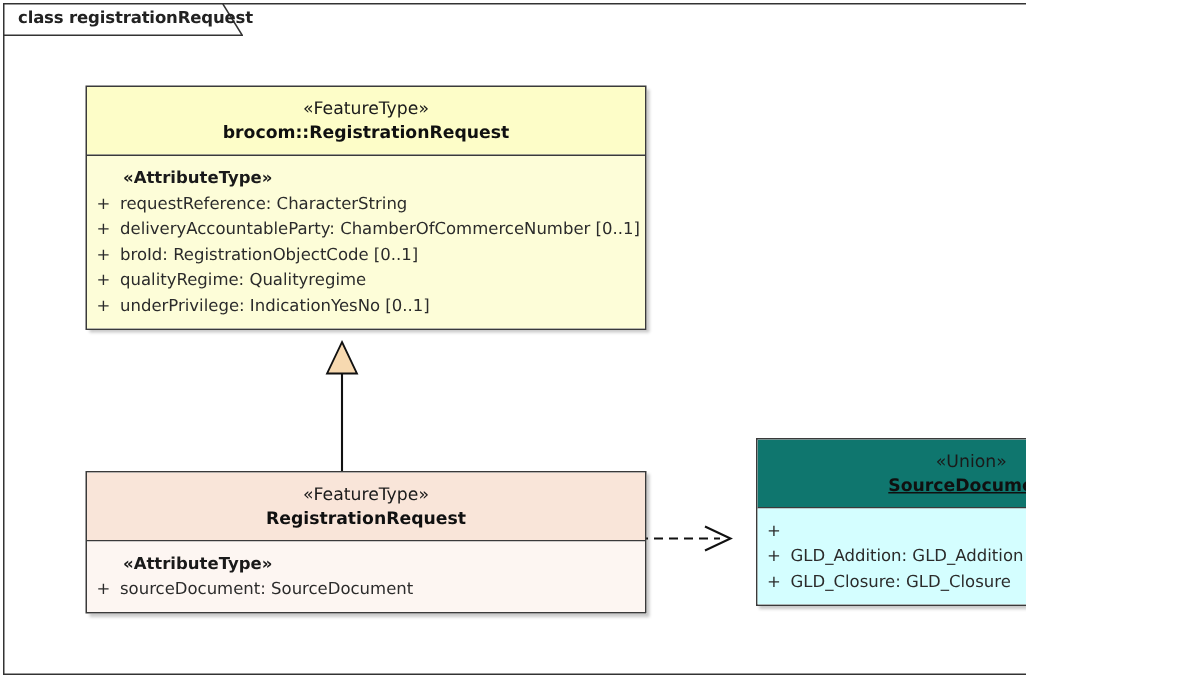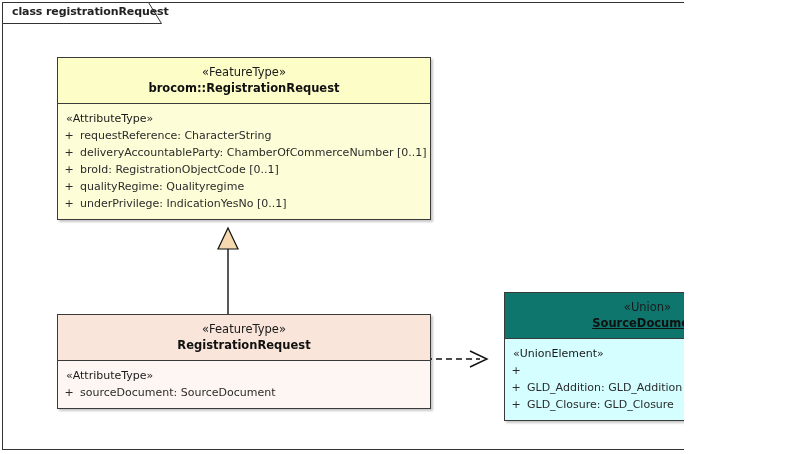--- a/index.html
+++ b/index.html
@@ -83,23 +83,24 @@
     background: #3a3a3a;
     width: 100%;
   }
   .uml-compartment {
     box-sizing: border-box;
     padding: 6px 0 7px 0;
   }
   .compartment-stereotype {
     font-size: 11px;
     color: #1a1a1a;
-    padding-left: 8px;
+    padding-left: 24px;
     line-height: 17px;
     white-space: nowrap;
+    font-weight: bold;
   }
   .attr-row {
     display: flex;
     align-items: baseline;
     line-height: 17px;
     white-space: nowrap;
   }
   .attr-vis {
     width: 22px;
     text-align: center;
@@ -209,21 +210,20 @@
     </div>
   </div>
 
   <div class="uml-class" id="class-sourcedocument">
     <div class="uml-head">
       <div class="uml-stereotype">«Union»</div>
       <div class="uml-name underline">SourceDocument</div>
     </div>
     <div class="uml-sep"></div>
     <div class="uml-compartment">
-      <div class="compartment-stereotype">«UnionElement»</div>
       <div class="attr-row">
         <span class="attr-vis">+</span>
       </div>
       <div class="attr-row">
         <span class="attr-vis">+</span>
         <span class="attr-text">GLD_Addition: GLD_Addition</span>
       </div>
       <div class="attr-row">
         <span class="attr-vis">+</span>
         <span class="attr-text">GLD_Closure: GLD_Closure</span>

